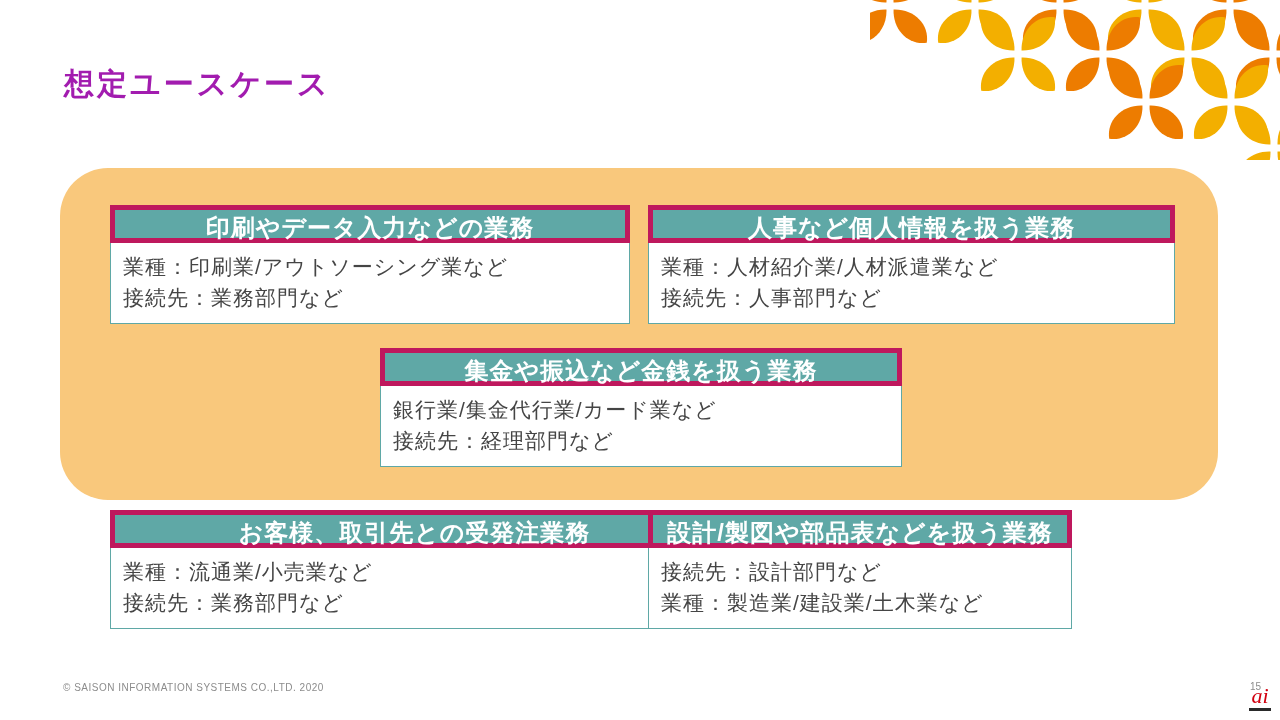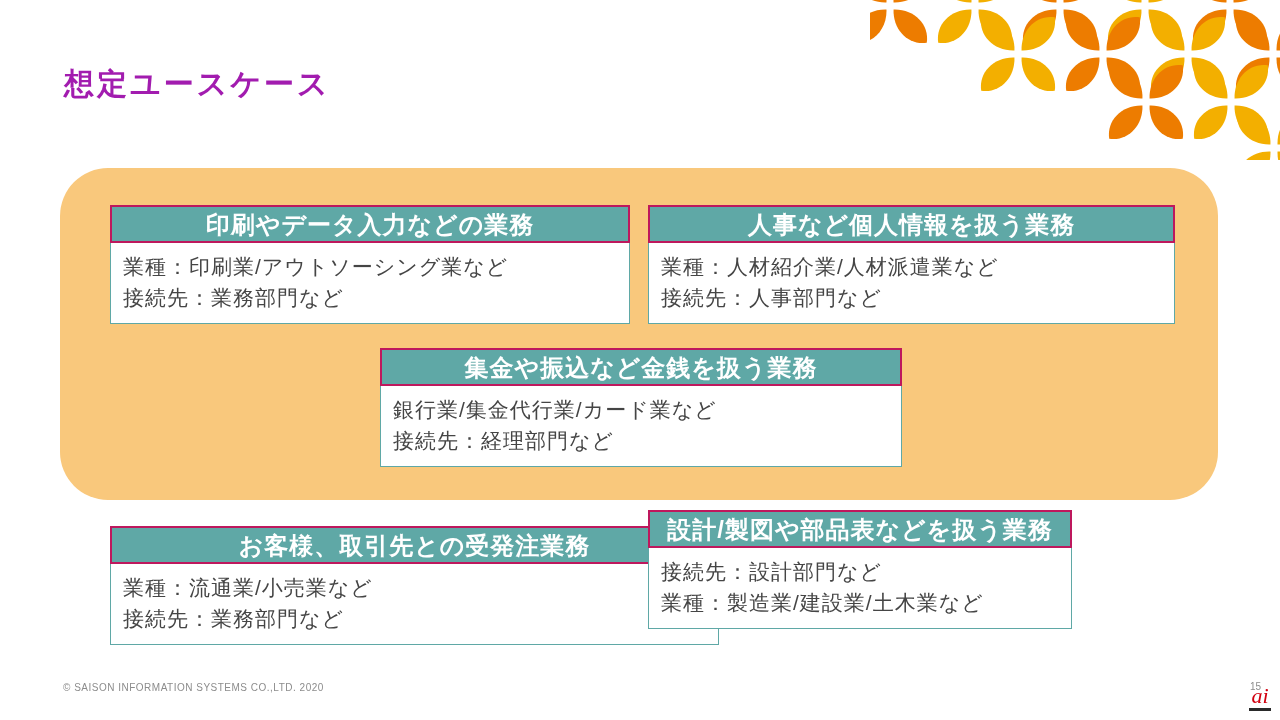--- a/index.html
+++ b/index.html
@@ -32,21 +32,21 @@
     position: absolute;
     left: 60px; top: 168px;
     width: 1158px; height: 332px;
     background: #F9C87C;
     border-radius: 48px;
   }
 
   .card { position: absolute; }
   .card-header {
     background: #5FA8A6;
-    border: 2px solid #be185d;
+    border: 5px solid #be185d;
     color: #ffffff;
     font-weight: bold;
     font-size: 24px;
     text-align: center;
     height: 38px;
     line-height: 36px;
     letter-spacing: 1px;
   }
   .card-body {
     background: #ffffff;
@@ -55,21 +55,21 @@
     font-size: 21px;
     color: #454545;
     padding: 8px 12px 10px 12px;
     line-height: 31px;
     letter-spacing: 1px;
   }
 
   .card-1 { left: 110px; top: 205px; width: 520px; }
   .card-2 { left: 648px; top: 205px; width: 527px; }
   .card-3 { left: 380px; top: 348px; width: 522px; }
-  .card-4 { left: 110px; top: 510px; width: 609px; margin-top: 16px; }
+  .card-4 { left: 110px; top: 510px; width: 609px; }
   .card-5 { left: 648px; top: 510px; width: 424px; }
 
   .footer-copyright {
     position: absolute;
     left: 63px; top: 682px;
     font-size: 10px;
     color: #8c8c8c;
     letter-spacing: 0.5px;
   }
   .footer-page {

